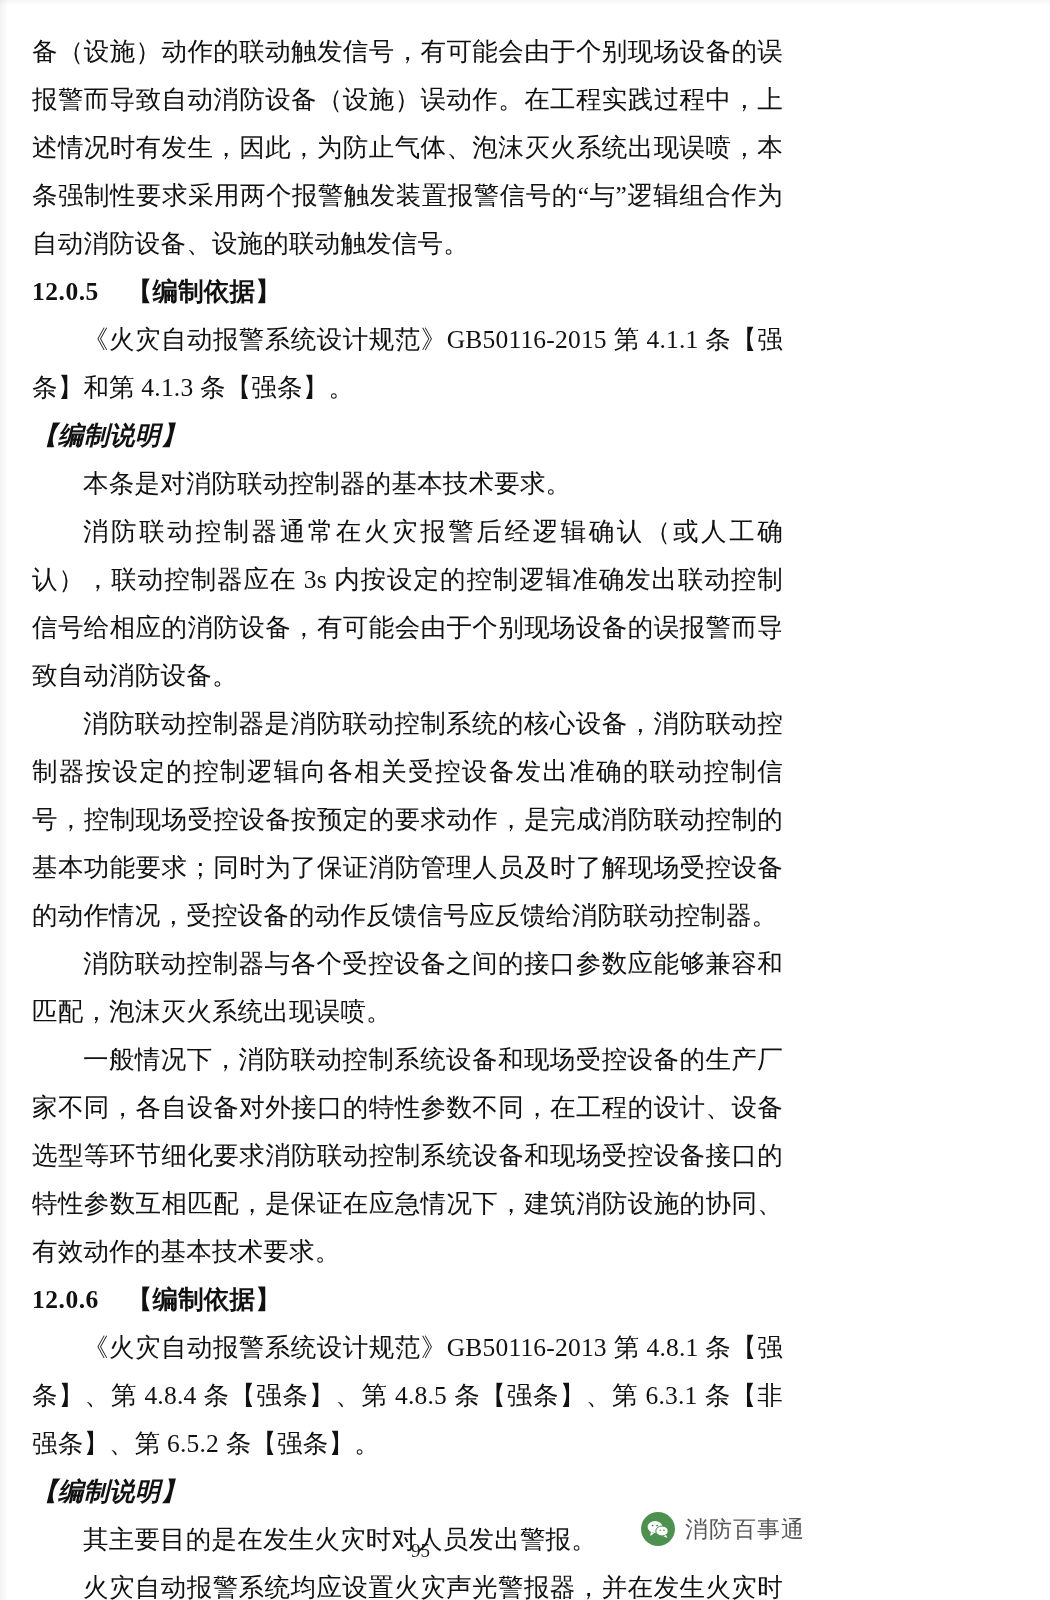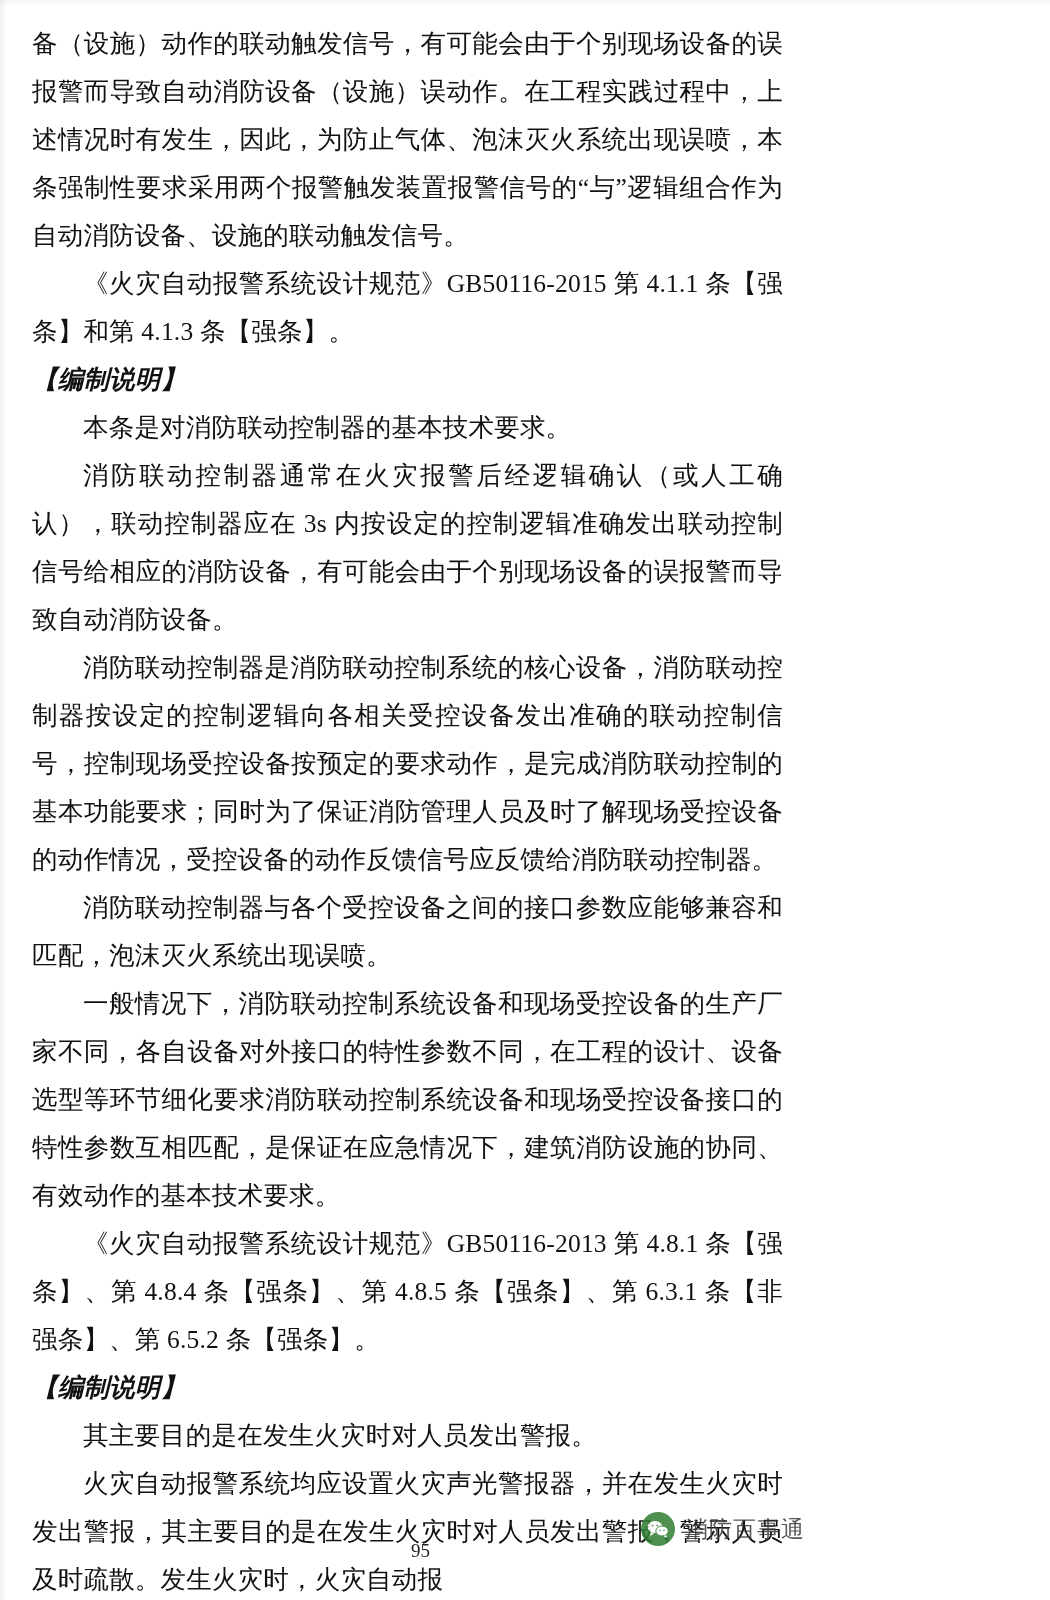--- a/index.html
+++ b/index.html
@@ -14,21 +14,21 @@
     font-family: "Liberation Serif", "DejaVu Serif", serif;
     color: #111111;
     overflow: hidden;
   }
   .page {
     position: absolute;
     left: 0; top: 0;
     width: 841px;
     height: 1600px;
     box-sizing: border-box;
-    padding: 20px 58px 0 32px;
+    padding: 28px 58px 0 32px;
   }
   .content {
     font-size: 25.5px;
     line-height: 48px;
     letter-spacing: 0.2px;
     text-align: justify;
     text-justify: inter-ideograph;
   }
   p {
     margin: 0;
@@ -110,35 +110,41 @@
 <body>
 
 <div class="page">
   <div class="edge-top"></div>
   <div class="edge-left"></div>
 
   <div class="content">
 
     <p class="noindent">备（设施）动作的联动触发信号，有可能会由于个别现场设备的误报警而导致自动消防设备（设施）误动作。在工程实践过程中，上述情况时有发生，因此，为防止气体、泡沫灭火系统出现误喷，本条强制性要求采用两个报警触发装置报警信号的“与”逻辑组合作为自动消防设备、设施的联动触发信号。</p>
 
+    <p class="heading">
+      <span class="num">12.0.5</span><span class="gap"></span><span>【编制依据】</span>
+    </p>
 
     <p class="indent">《火灾自动报警系统设计规范》GB50116-2015 第 4.1.1 条【强条】和第 4.1.3 条【强条】。</p>
 
     <p class="noindent bold">【编制说明】</p>
 
     <p class="indent">本条是对消防联动控制器的基本技术要求。</p>
 
     <p class="indent">消防联动控制器通常在火灾报警后经逻辑确认（或人工确认），联动控制器应在 3s 内按设定的控制逻辑准确发出联动控制信号给相应的消防设备，有可能会由于个别现场设备的误报警而导致自动消防设备。</p>
 
     <p class="indent">消防联动控制器是消防联动控制系统的核心设备，消防联动控制器按设定的控制逻辑向各相关受控设备发出准确的联动控制信号，控制现场受控设备按预定的要求动作，是完成消防联动控制的基本功能要求；同时为了保证消防管理人员及时了解现场受控设备的动作情况，受控设备的动作反馈信号应反馈给消防联动控制器。</p>
 
     <p class="indent">消防联动控制器与各个受控设备之间的接口参数应能够兼容和匹配，泡沫灭火系统出现误喷。</p>
 
     <p class="indent">一般情况下，消防联动控制系统设备和现场受控设备的生产厂家不同，各自设备对外接口的特性参数不同，在工程的设计、设备选型等环节细化要求消防联动控制系统设备和现场受控设备接口的特性参数互相匹配，是保证在应急情况下，建筑消防设施的协同、有效动作的基本技术要求。</p>
 
+    <p class="heading">
+      <span class="num">12.0.6</span><span class="gap"></span><span>【编制依据】</span>
+    </p>
 
     <p class="indent">《火灾自动报警系统设计规范》GB50116-2013 第 4.8.1 条【强条】、第 4.8.4 条【强条】、第 4.8.5 条【强条】、第 6.3.1 条【非强条】、第 6.5.2 条【强条】。</p>
 
     <p class="noindent bold">【编制说明】</p>
 
     <p class="indent">其主要目的是在发生火灾时对人员发出警报。</p>
 
     <p class="indent">火灾自动报警系统均应设置火灾声光警报器，并在发生火灾时发出警报，其主要目的是在发生火灾时对人员发出警报，警示人员及时疏散。发生火灾时，火灾自动报</p>
 
   </div>

